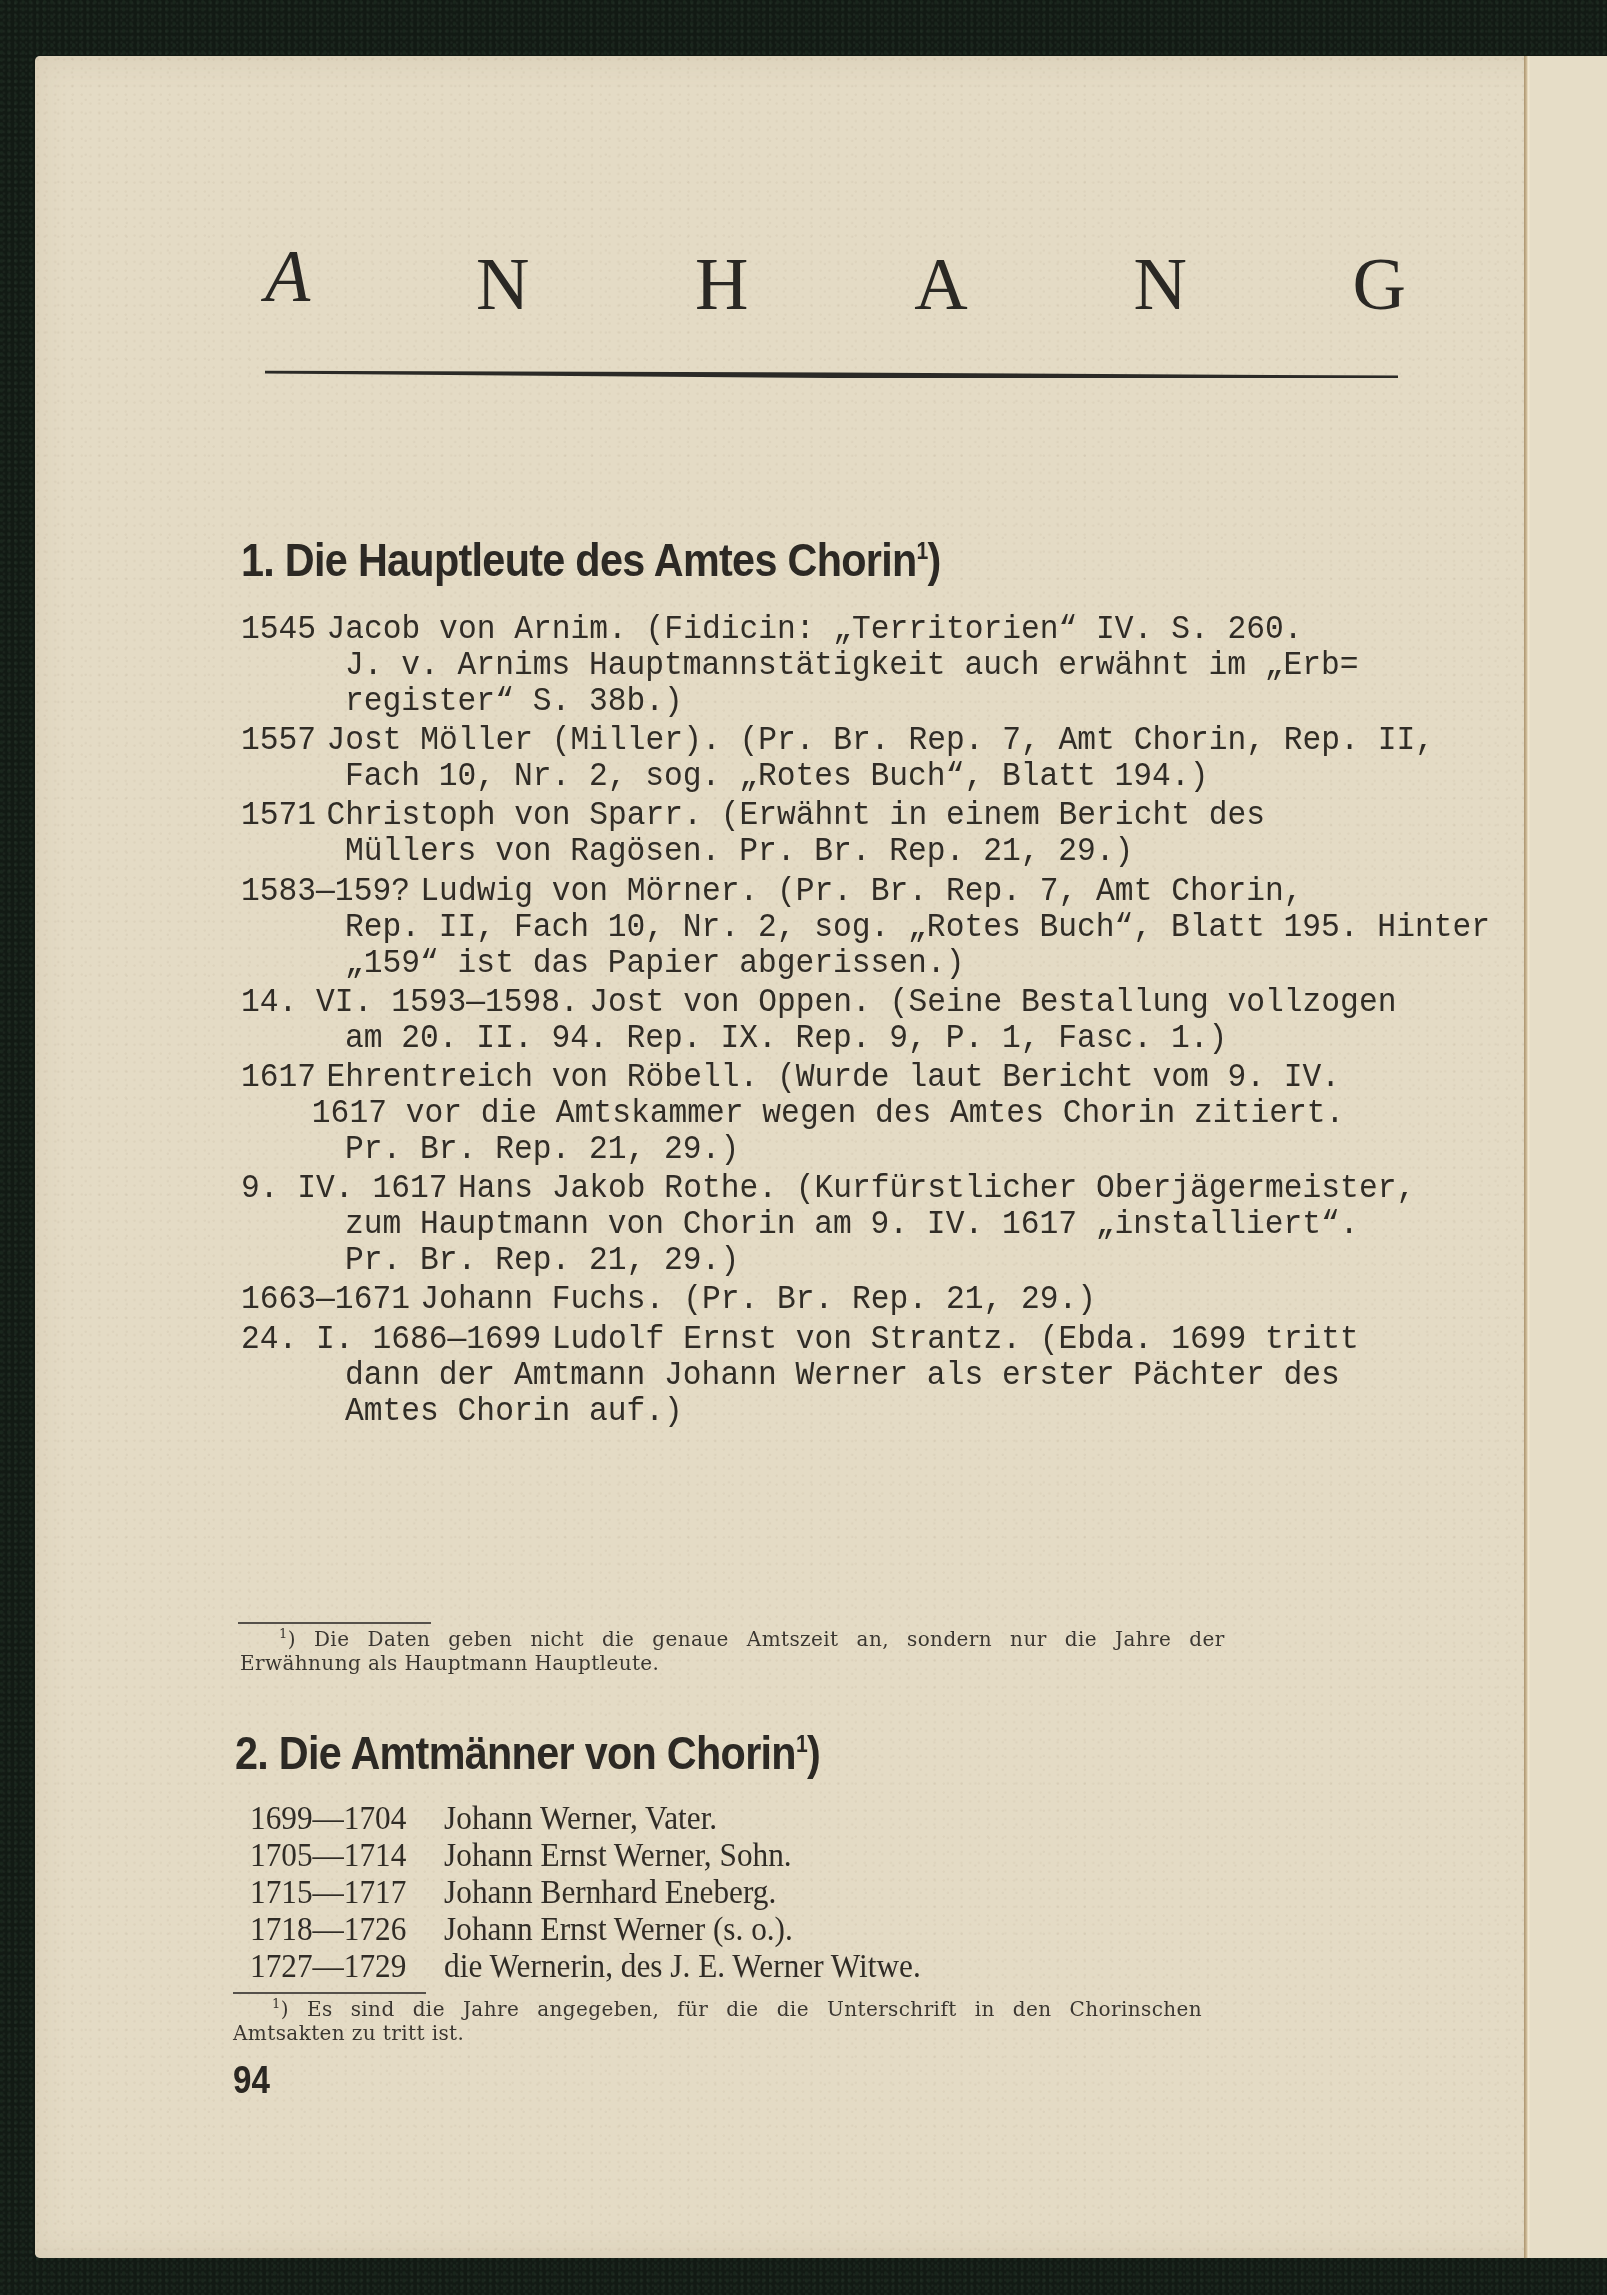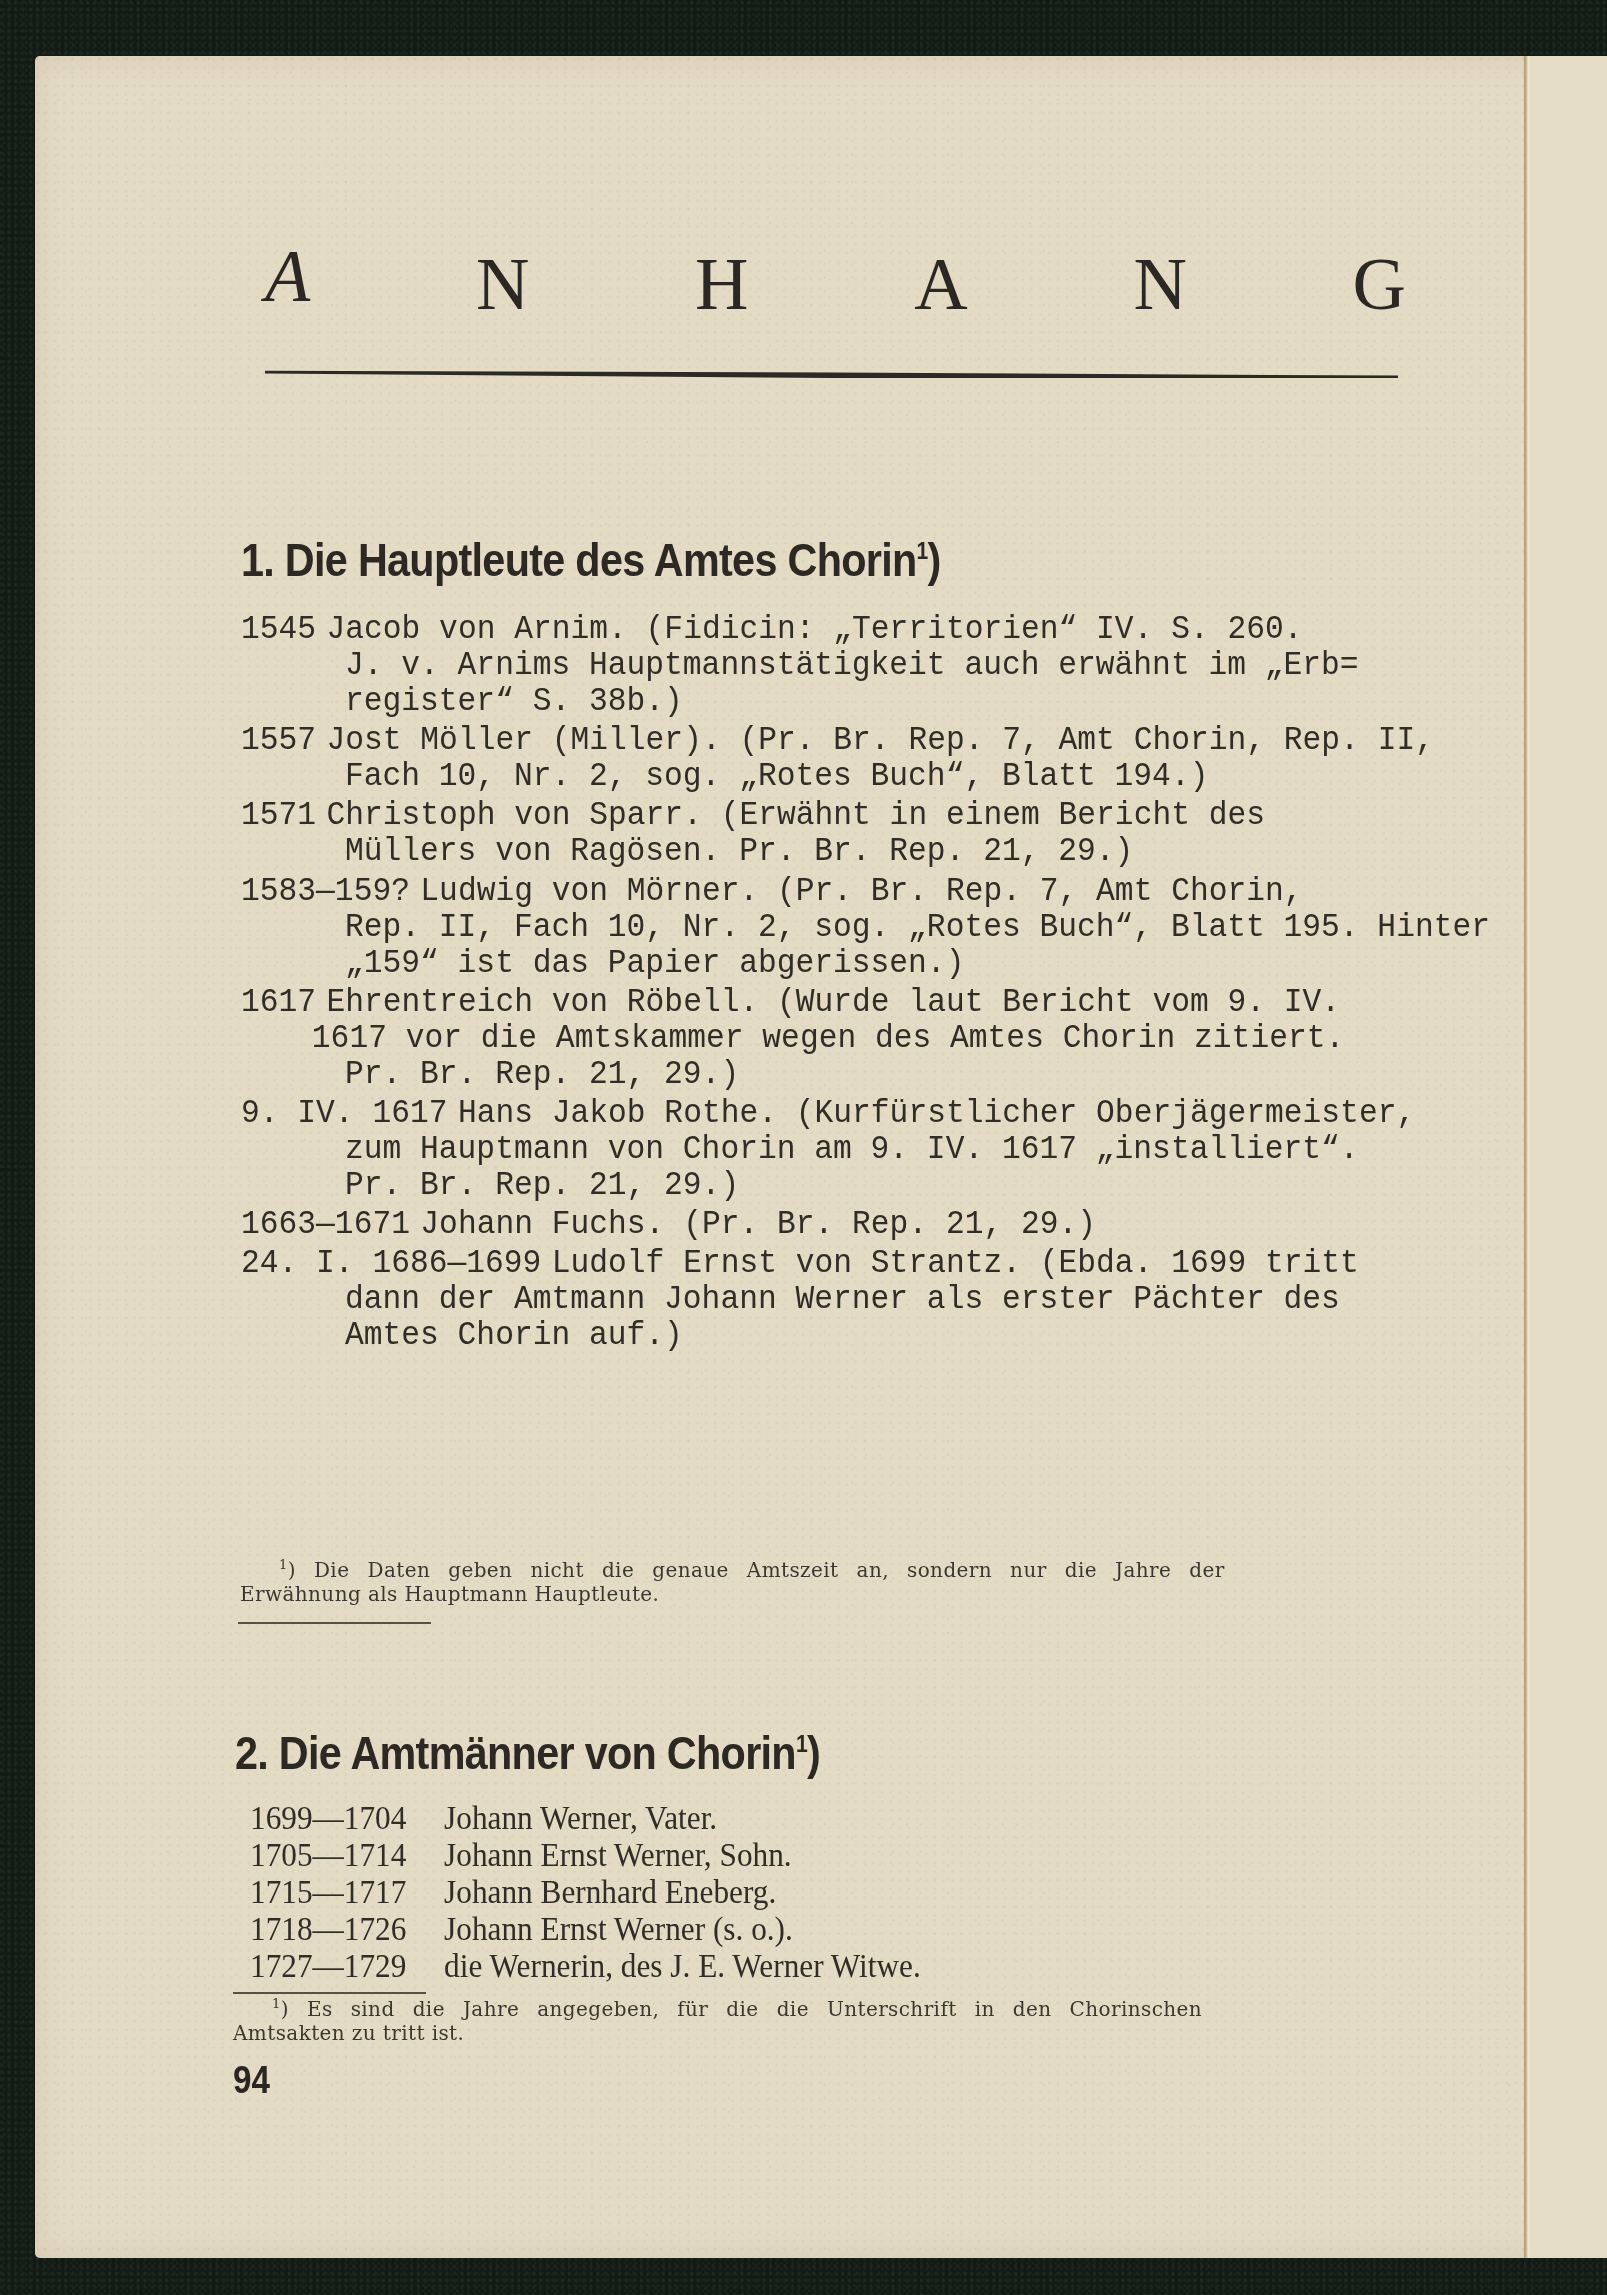--- a/index.html
+++ b/index.html
@@ -155,21 +155,21 @@
       line-height: 24px;
       color: #3a3630;
       width: 1141px;
       letter-spacing: 0.4px;
     }
     .footnote sup {
       font-size: 13px;
       vertical-align: super;
       line-height: 0;
     }
-    .footnote-1 { left: 240px; top: 1558px; }
+    .footnote-1 { left: 240px; top: 1627px; }
     .footnote-2 { left: 233px; top: 1997px; }
     .footnote .fn-line {
       display: block;
       white-space: nowrap;
     }
     .footnote .fn-line.first {
       padding-left: 39px;
       word-spacing: 11.3px;
     }
 
@@ -240,20 +240,24 @@
   <div class="entry">
     <span class="entry-line"><span class="date">1571</span><span>Christoph von Sparr. (Erwähnt in einem Bericht des</span></span>
     <span class="entry-line indent">Müllers von Ragösen. Pr. Br. Rep. 21, 29.)</span>
   </div>
   <div class="entry">
     <span class="entry-line"><span class="date">1583—159?</span><span>Ludwig von Mörner. (Pr. Br. Rep. 7, Amt Chorin,</span></span>
     <span class="entry-line indent">Rep. II, Fach 10, Nr. 2, sog. „Rotes Buch“, Blatt 195. Hinter</span>
     <span class="entry-line indent">„159“ ist das Papier abgerissen.)</span>
   </div>
   <div class="entry">
+    <span class="entry-line"><span class="date">14. VI. 1593—1598.</span><span>Jost von Oppen. (Seine Bestallung vollzogen</span></span>
+    <span class="entry-line indent">am 20. II. 94. Rep. IX. Rep. 9, P. 1, Fasc. 1.)</span>
+  </div>
+  <div class="entry">
     <span class="entry-line"><span class="date">1617</span><span>Ehrentreich von Röbell. (Wurde laut Bericht vom 9. IV.</span></span>
     <span class="entry-line indent2">1617 vor die Amtskammer wegen des Amtes Chorin zitiert.</span>
     <span class="entry-line indent">Pr. Br. Rep. 21, 29.)</span>
   </div>
   <div class="entry">
     <span class="entry-line"><span class="date">9. IV. 1617</span><span>Hans Jakob Rothe. (Kurfürstlicher Oberjägermeister,</span></span>
     <span class="entry-line indent">zum Hauptmann von Chorin am 9. IV. 1617 „installiert“.</span>
     <span class="entry-line indent">Pr. Br. Rep. 21, 29.)</span>
   </div>
   <div class="entry">

